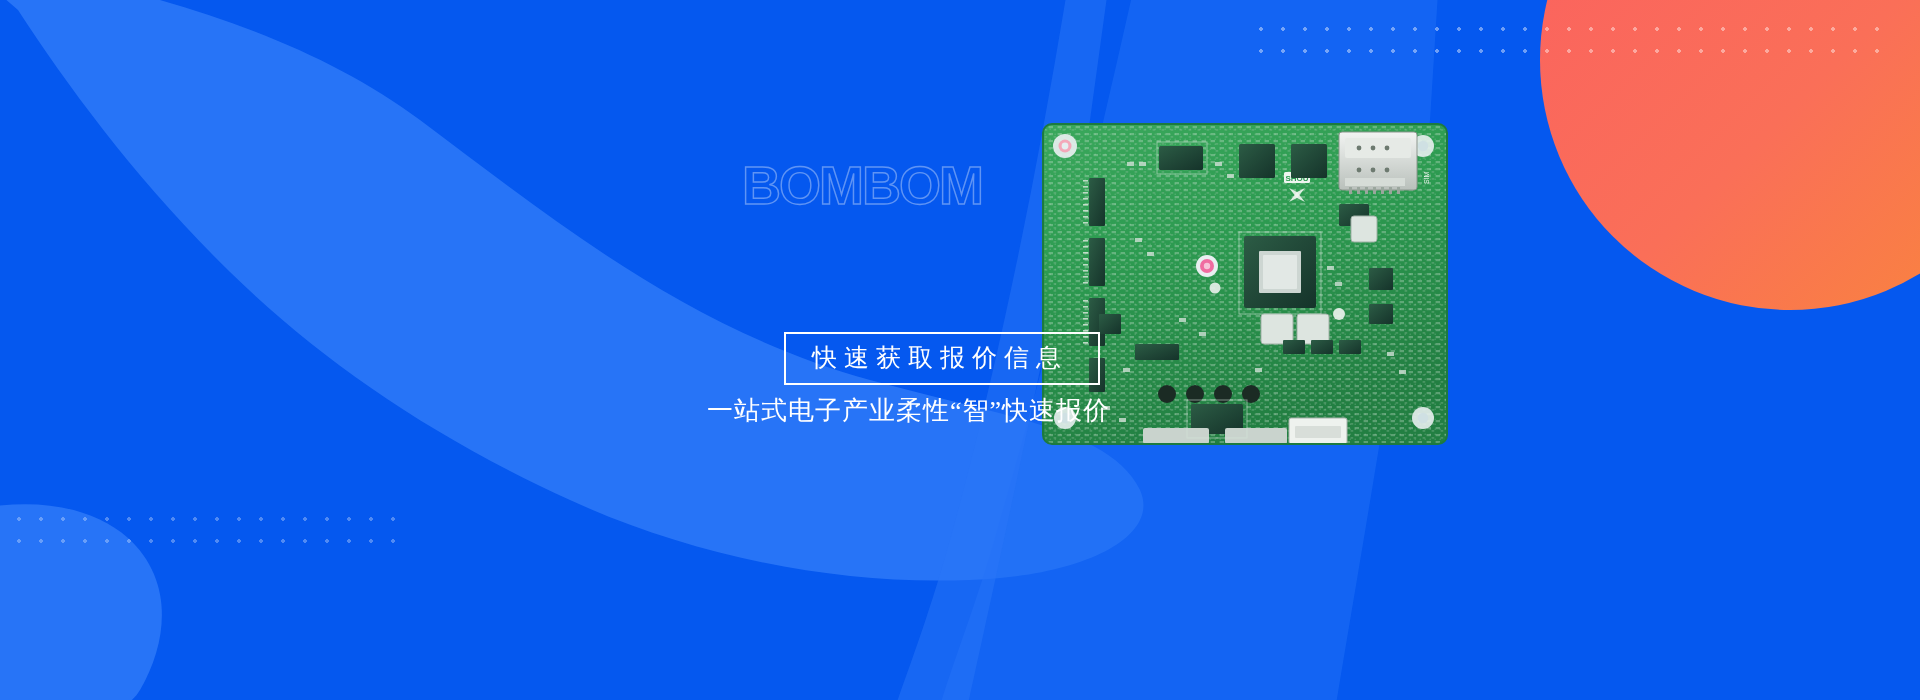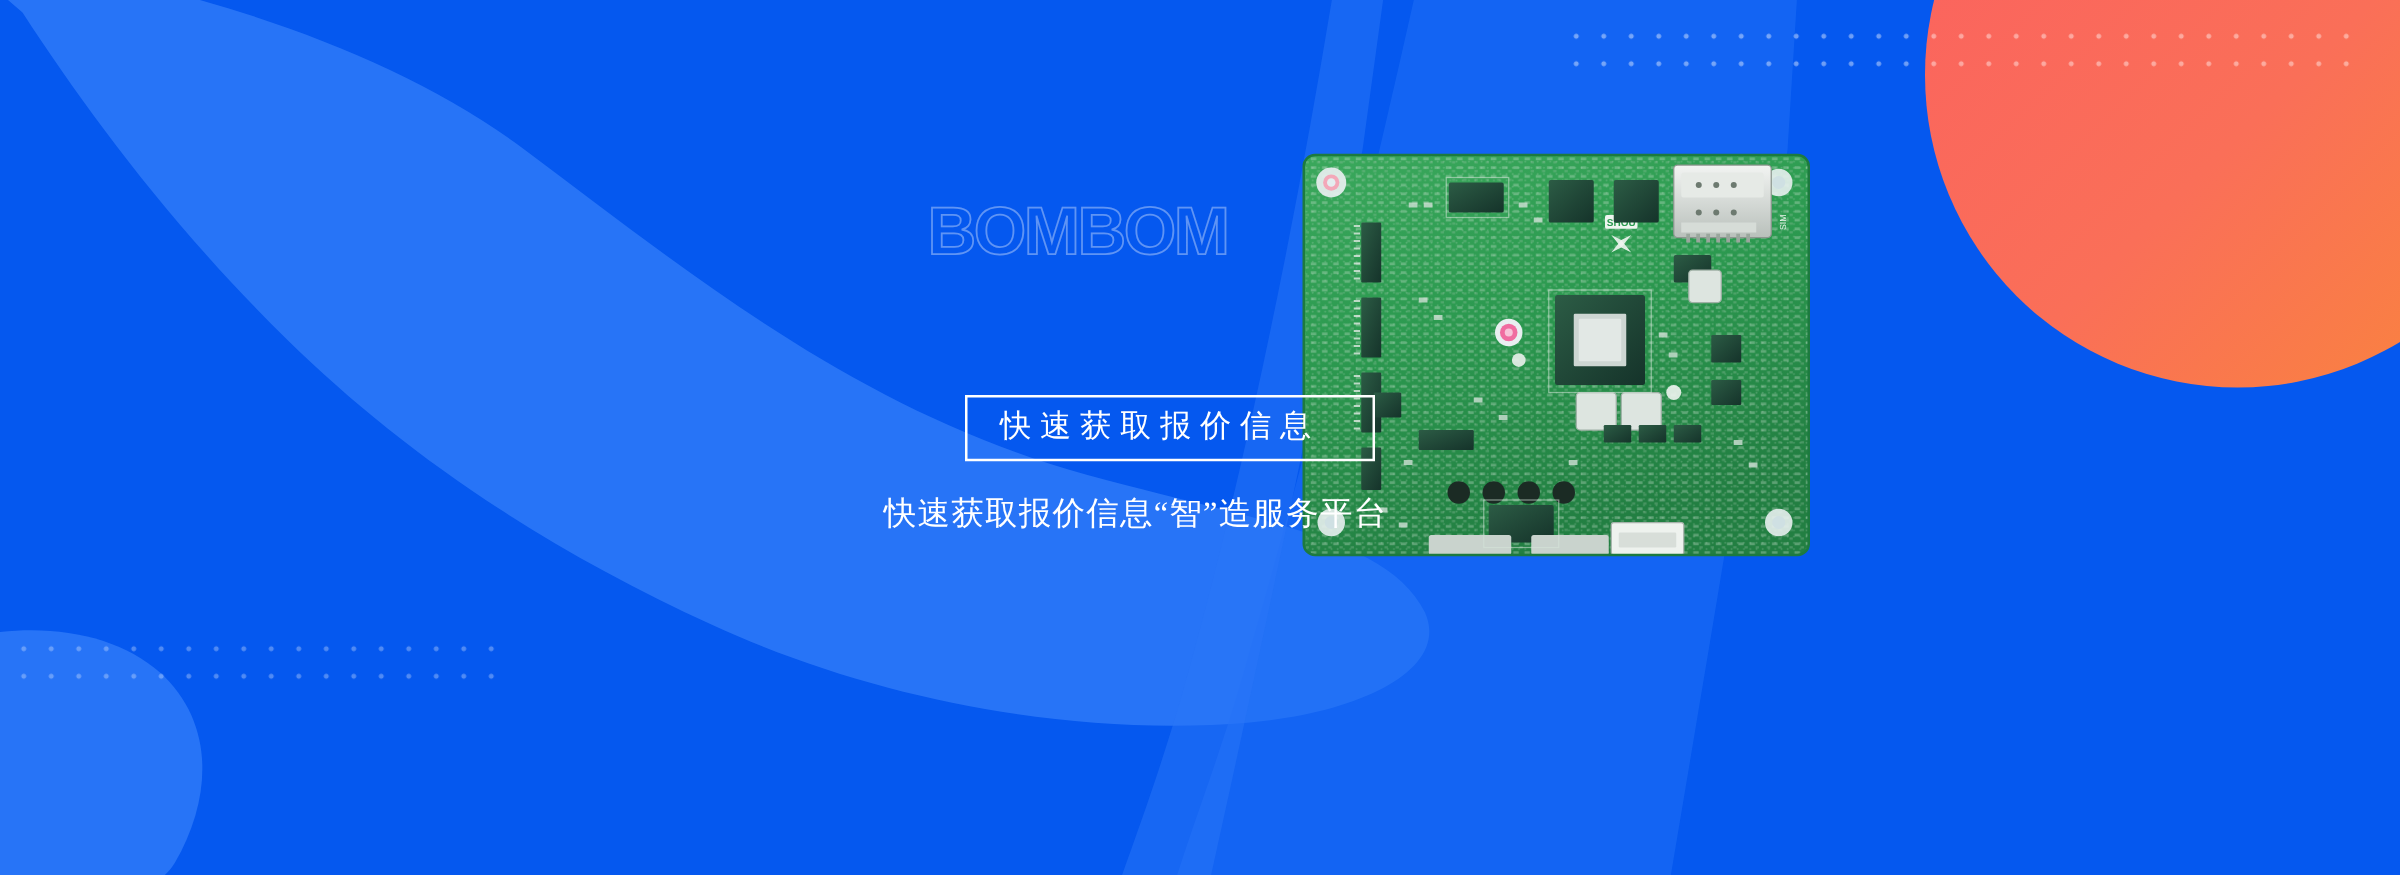--- a/index.html
+++ b/index.html
@@ -61,23 +61,23 @@
     line-height:74px;
     letter-spacing:4px;
     white-space:nowrap;
     text-shadow:0 2px 0 rgba(0,0,0,0.06);
   }
   .headline .l1 { display:block; }
   .headline .l2 { display:block; }
 
   .cta {
     position:absolute;
-    right:0; top:166px;
+    right:0; top:182px;
     border:2px solid #ffffff;
-    padding:9px 42px 11px 26px;
+    padding:9px 30px 11px 26px;
     color:#ffffff;
     font-size:25px;
     letter-spacing:7px;
     line-height:1.15;
     white-space:nowrap;
     background:transparent;
     cursor:pointer;
   }
   .tagline {
     position:absolute;
@@ -335,16 +335,16 @@
       <rect x="4" y="6" width="404" height="320" rx="9" fill="none" stroke="#1d7a3f" stroke-width="2"></rect>
     </svg>
   </div>
 
   <div class="content">
     <div class="watermark">BOMBOM</div>
 
 
     <div class="cta">快速获取报价信息</div>
 
-    <div class="tagline">快速获取报价信息“智”造服务平台</div>
+    <div class="tagline">一站式电子产业柔性“智”快速报价</div>
   </div>
 
 </div>
 
 </body></html>

